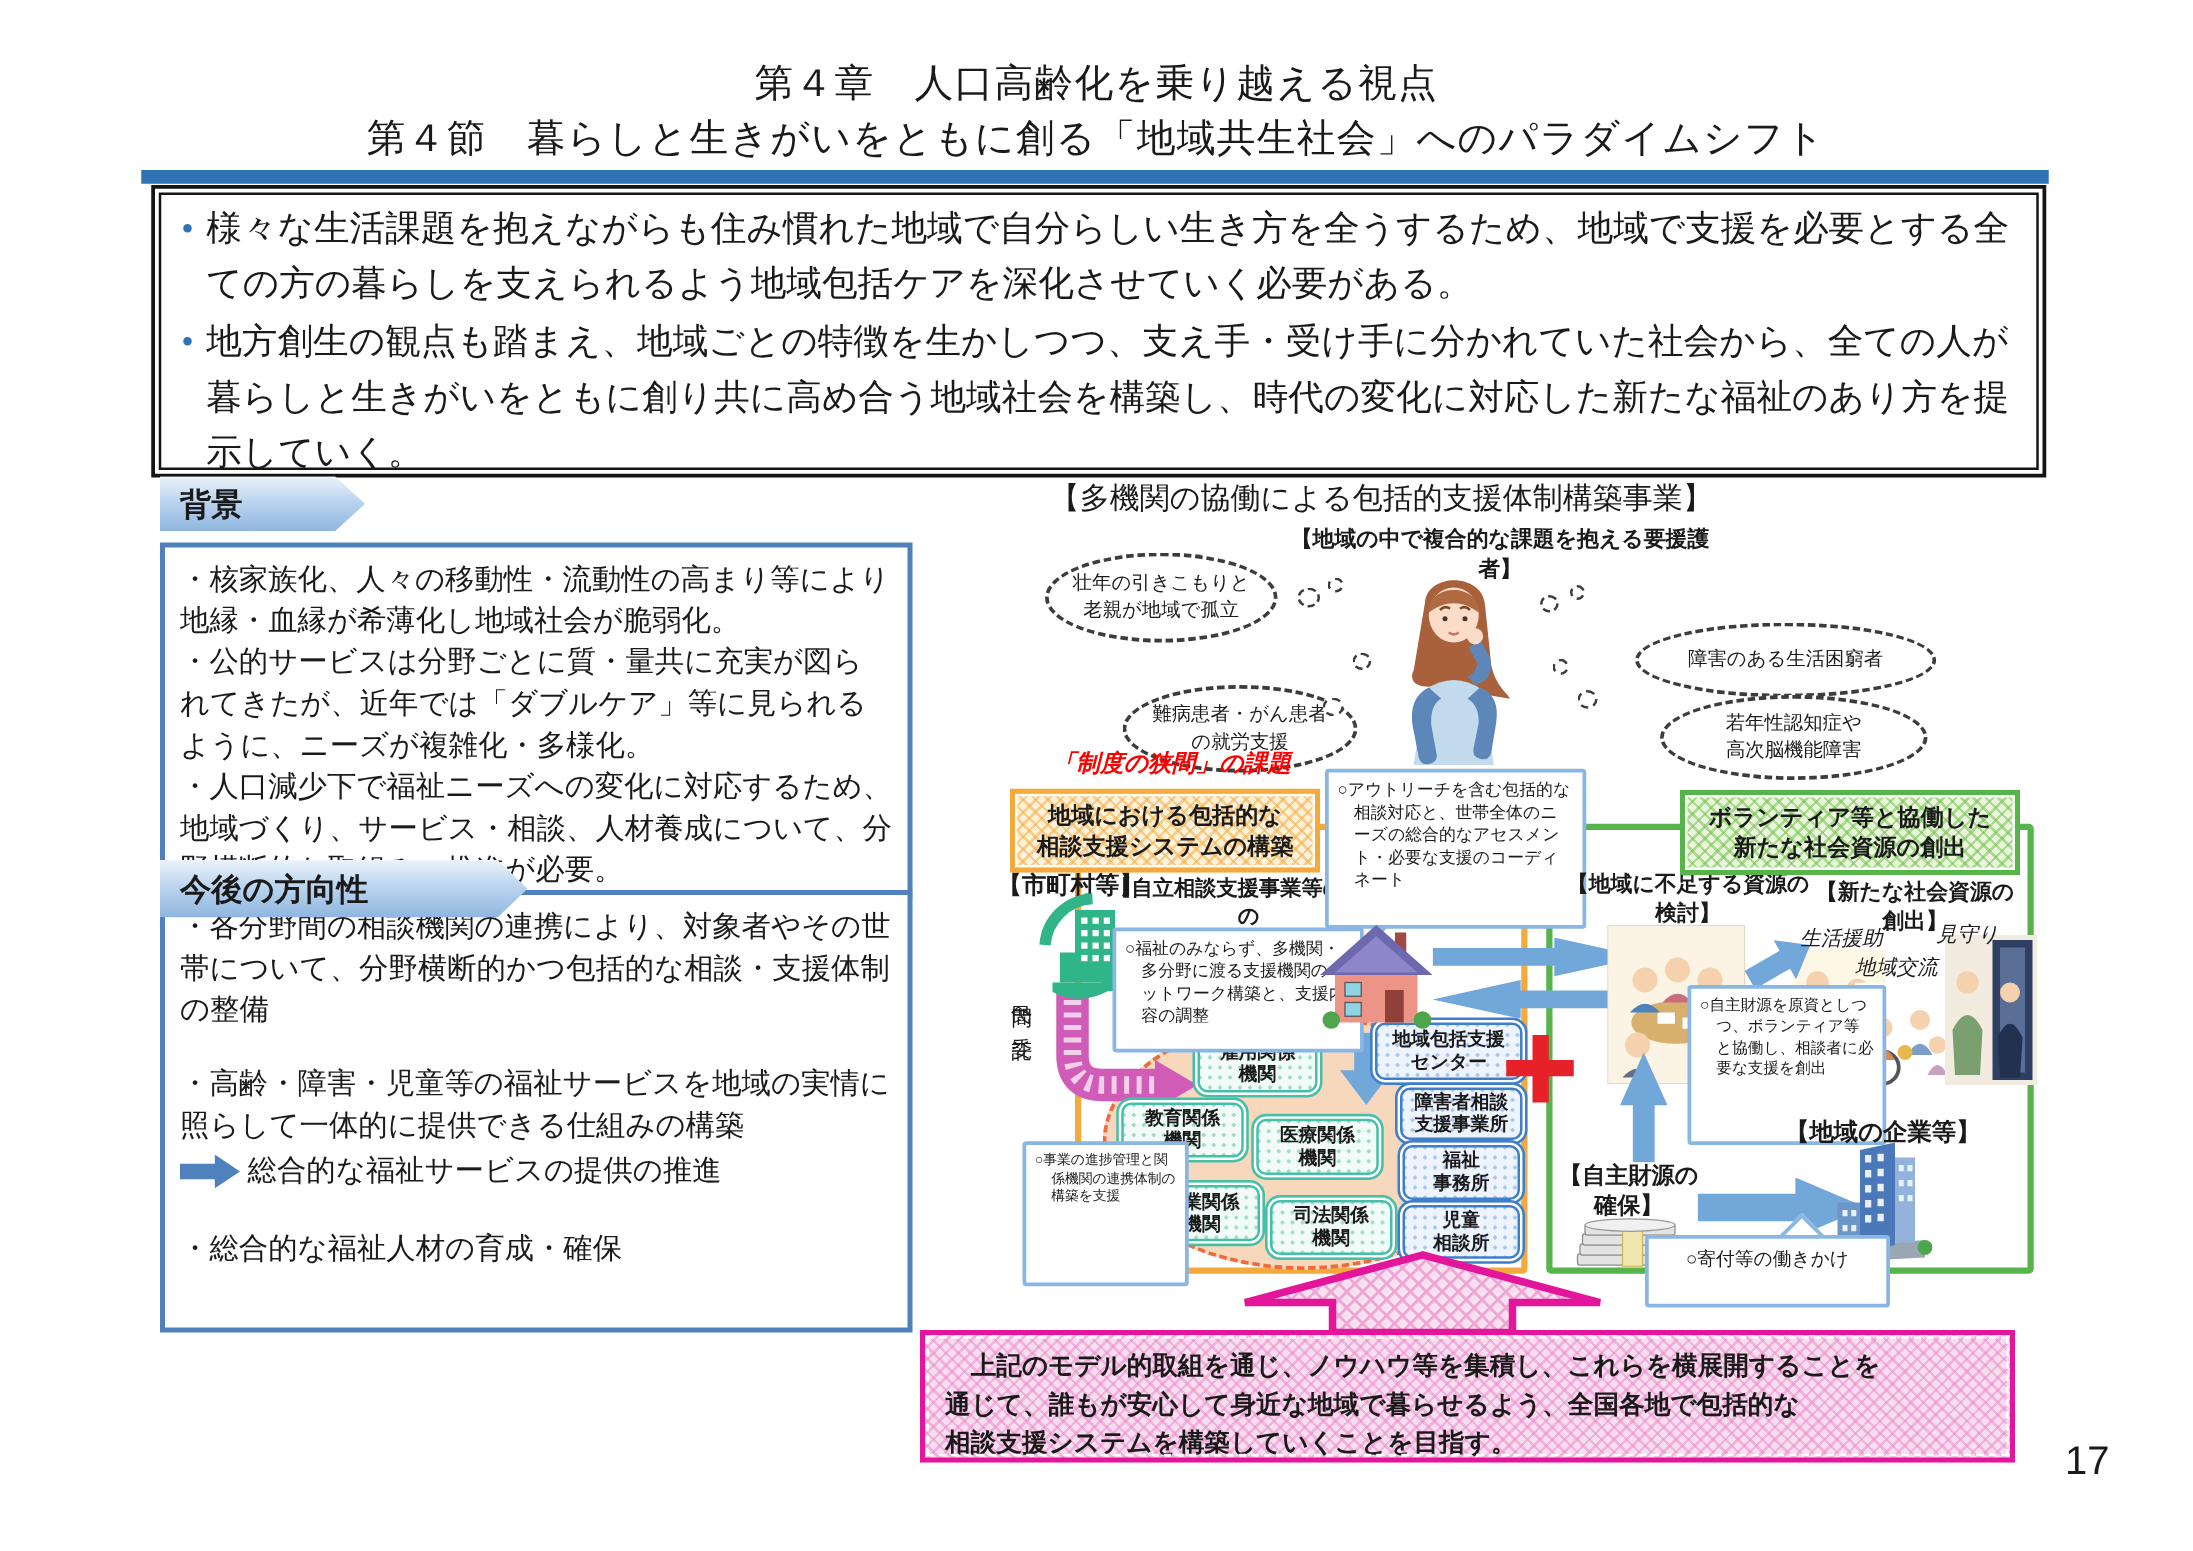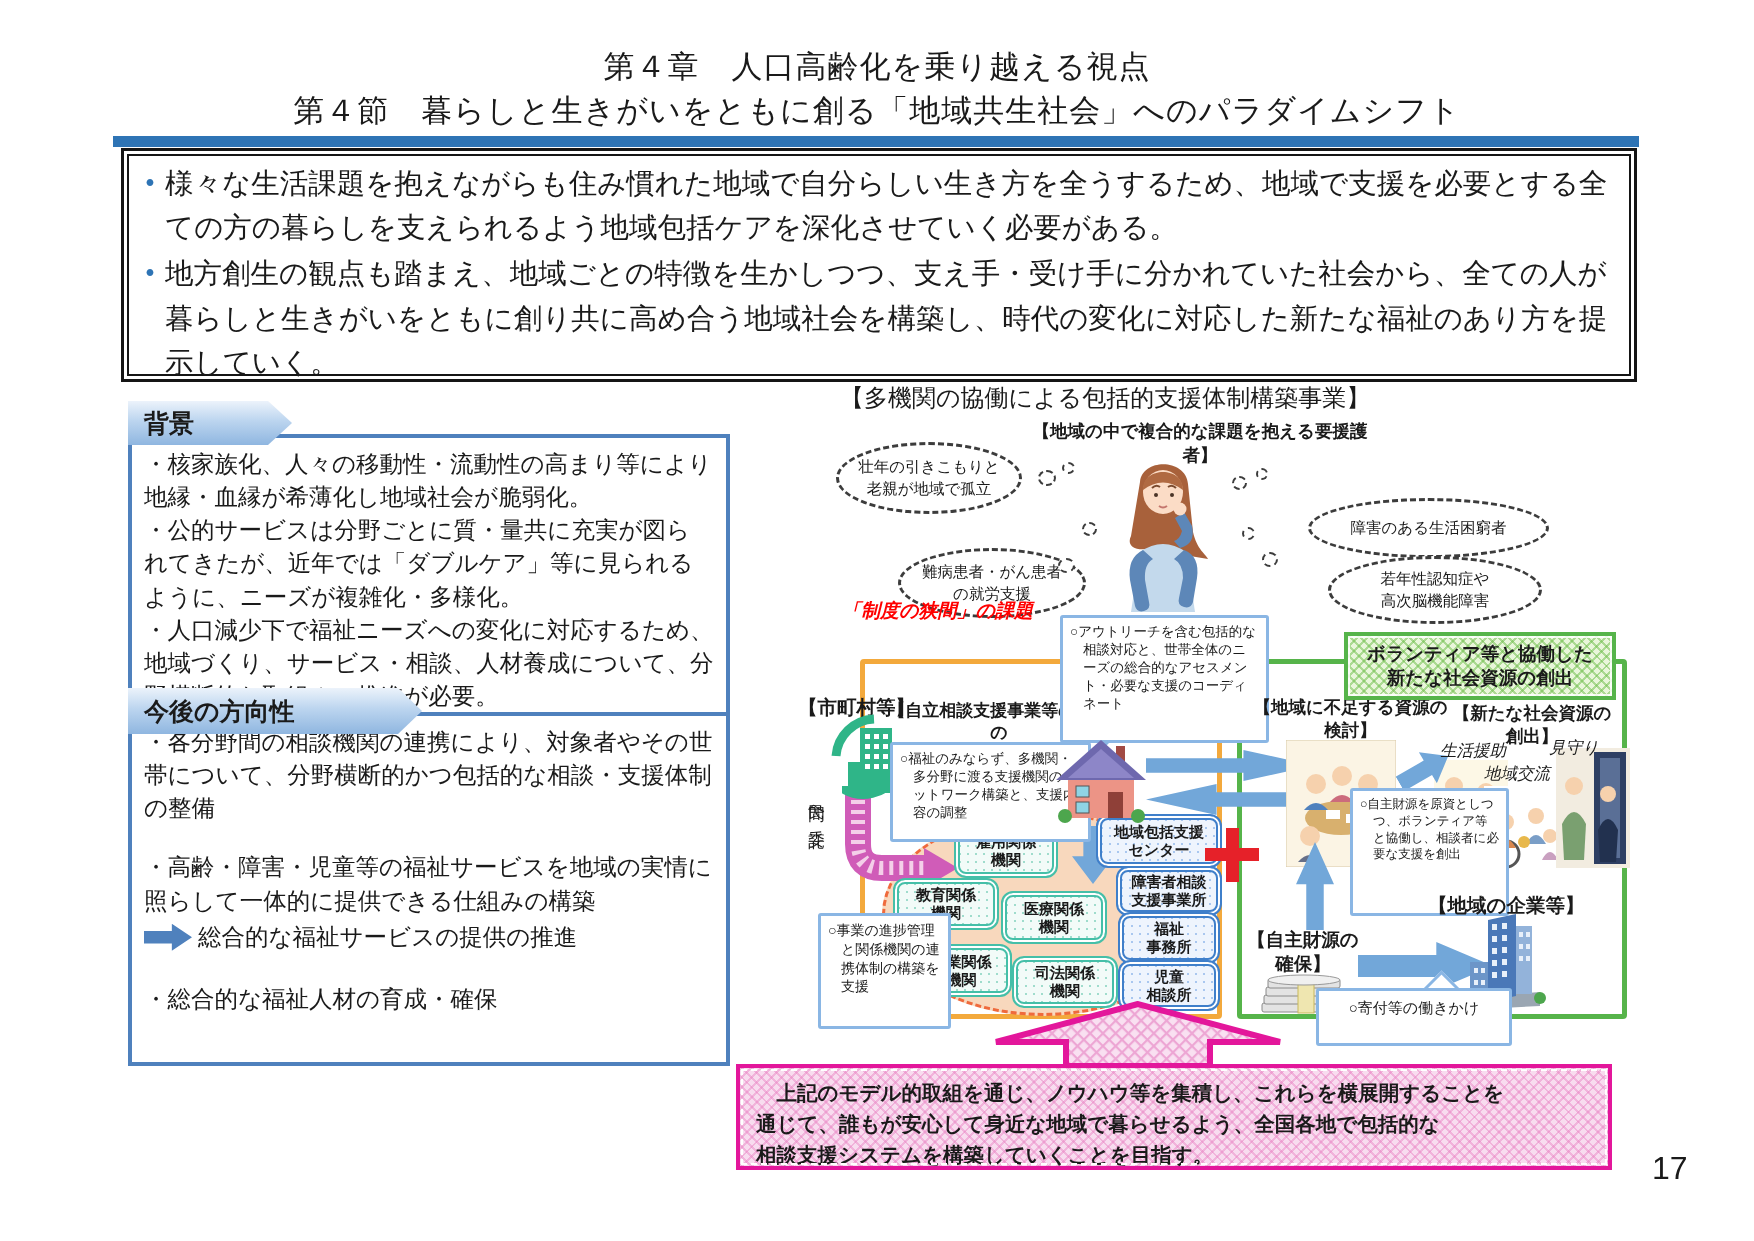--- a/index.html
+++ b/index.html
@@ -94,21 +94,21 @@
     <div class="sumrow">
       <span class="dot">•</span>
       <div>様々な生活課題を抱えながらも住み慣れた地域で自分らしい生き方を全うするため、地域で支援を必要とする全ての方の暮らしを支えられるよう地域包括ケアを深化させていく必要がある。</div>
     </div>
     <div class="sumrow" style="margin-top:2px;">
       <span class="dot">•</span>
       <div>地方創生の観点も踏まえ、地域ごとの特徴を生かしつつ、支え手・受け手に分かれていた社会から、全ての人が暮らしと生きがいをともに創り共に高め合う地域社会を構築し、時代の変化に対応した新たな福祉のあり方を提示していく。</div>
     </div>
   </div>
 
-  <div class="abs pent" style="left:128px;top:381px;width:112px;height:44px;margin-top:20px;">背景</div>
+  <div class="abs pent" style="left:128px;top:381px;width:112px;height:44px;">背景</div>
   <div class="abs lbox serif" style="left:128px;top:403px;width:570px;height:258px;margin-top:31px;">
     <div>・核家族化、人々の移動性・流動性の高まり等により地縁・血縁が希薄化し地域社会が脆弱化。</div>
     <div>・公的サービスは分野ごとに質・量共に充実が図られてきたが、近年では「ダブルケア」等に見られるように、ニーズが複雑化・多様化。</div>
     <div>・人口減少下で福祉ニーズへの変化に対応するため、地域づくり、サービス・相談、人材養成について、分野横断的な取組みの推進が必要。</div>
   </div>
 
   <div class="abs pent" style="left:128px;top:688px;width:242px;height:46px;">今後の方向性</div>
   <div class="abs lbox serif" style="left:128px;top:712px;width:570px;height:326px;">
     <div>・各分野間の相談機関の連携により、対象者やその世帯について、分野横断的かつ包括的な相談・支援体制の整備</div>
     <div style="height:26px;"></div>
@@ -157,20 +157,22 @@
       <path d="M70,96 q16,-4 12,-22 l-8,-14 -9,6 7,13 q-2,8 -8,10 z" fill="#5d87b8"></path>
       <circle cx="70" cy="57" r="6.5" fill="#fbdcc6"></circle>
     </svg>
   </div>
 
   <div class="abs redtext" style="left:842px;top:598px;width:320px;">「制度の狭間」の課題</div>
 
   <div class="abs frame" style="left:860px;top:659px;width:352px;height:350px;border:5px solid #f3a93c;"></div>
   <div class="abs frame" style="left:1237px;top:659px;width:380px;height:350px;border:5px solid #56b44a;"></div>
 
+  <div class="abs hatch-o ttl-box pre" style="left:808px;top:631px;width:240px;height:59px;">地域における包括的な
+相談支援システムの構築</div>
   <div class="abs hatch-g ttl-box pre" style="left:1344px;top:632px;width:264px;height:60px;">ボランティア等と協働した
 新たな社会資源の創出</div>
 
   <div class="abs b" style="left:798px;top:694px;font-size:19.5px;z-index:5;">【市町村等】</div>
   <div class="abs" style="left:830px;top:714px;z-index:5;">
     <svg width="80" height="86" viewBox="0 0 80 86">
       <path d="M44,5 A40,40 0 0 0 6,42" fill="none" stroke="#2fb588" stroke-width="9"></path>
       <path d="M14,76 A40,40 0 0 0 66,64" fill="none" stroke="#2fb588" stroke-width="8"></path>
       <rect x="30" y="14" width="32" height="58" fill="#2fb588"></rect>
       <g fill="#fff">
@@ -215,21 +217,21 @@
       <polygon points="45,9 78,38 12,38" fill="#8d86c8"></polygon>
       <rect x="12" y="40" width="66" height="38" fill="#ec9486"></rect>
       <rect x="52" y="52" width="15" height="26" fill="#8f4038"></rect>
       <rect x="20" y="46" width="13" height="11" fill="#8fd4e4" stroke="#555"></rect>
       <rect x="20" y="62" width="13" height="11" fill="#8fd4e4" stroke="#555"></rect>
       <circle cx="9" cy="76" r="7" fill="#4da64d"></circle>
         <circle cx="82" cy="76" r="7" fill="#4da64d"></circle>
     </svg>
   </div>
 
-  <div class="abs callout" style="left:818px;top:913px;width:100px;height:100px;font-size:14px;">○事業の進捗管理と関係機関の連携体制の構築を支援</div>
+  <div class="abs callout" style="left:818px;top:913px;width:100px;height:100px;font-size:11px;">○事業の進捗管理と関係機関の連携体制の構築を支援</div>
 
   <div class="abs peach" style="left:882px;top:812px;width:316px;height:198px;"></div>
   <div class="abs ar-d bluearrow" style="left:1072px;top:826px;width:42px;height:58px;z-index:3;"></div>
 
   <div class="abs agency teal pre" style="left:954px;top:824px;width:100px;height:50px;">雇用関係
 機関</div>
   <div class="abs agency teal pre" style="left:893px;top:878px;width:102px;height:48px;">教育関係
 機関</div>
   <div class="abs agency teal pre" style="left:1001px;top:891px;width:102px;height:49px;">医療関係
 機関</div>

